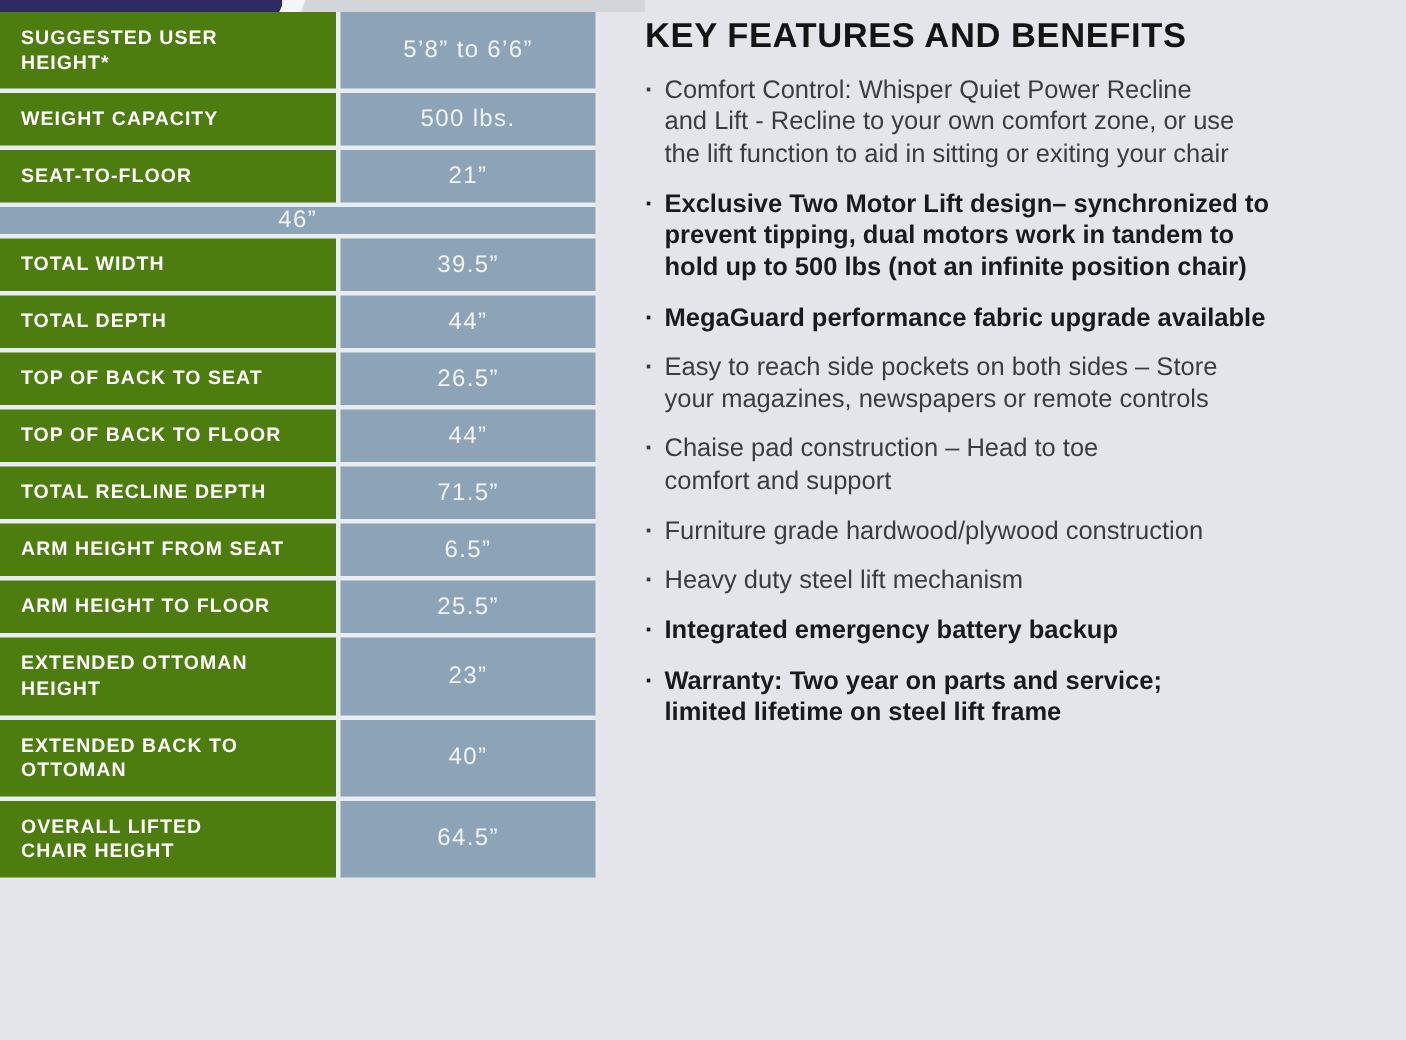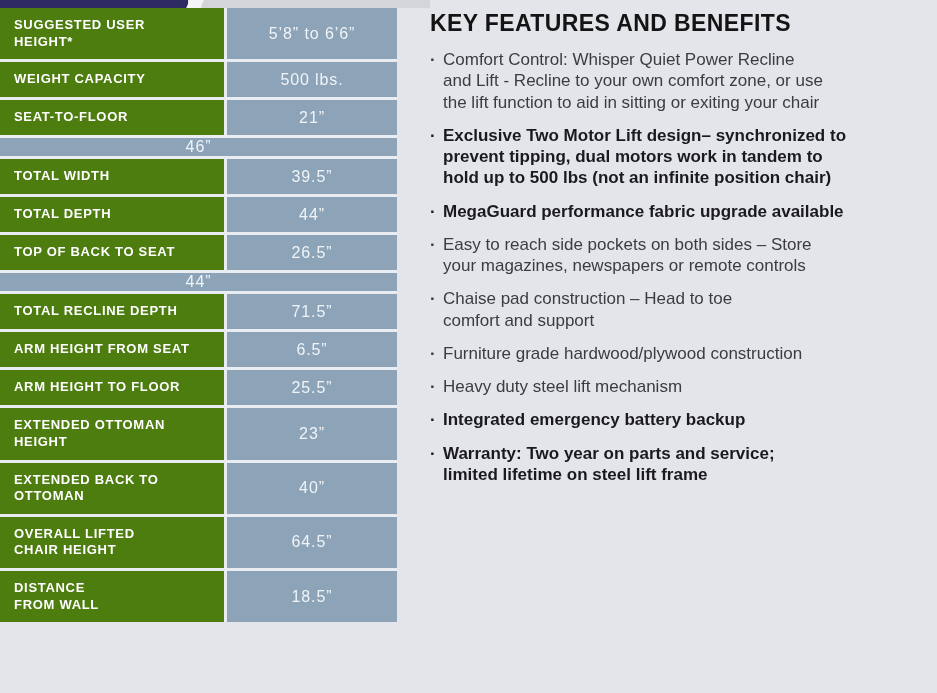--- a/index.html
+++ b/index.html
@@ -125,20 +125,21 @@
     <div class="spec-label">TOTAL DEPTH</div>
     <div class="spec-value">44”</div>
   </div>
 
   <div class="spec-row">
     <div class="spec-label">TOP OF BACK TO SEAT</div>
     <div class="spec-value">26.5”</div>
   </div>
 
   <div class="spec-row">
+    <div class="spec-label">TOP OF BACK TO FLOOR</div>
     <div class="spec-value">44”</div>
   </div>
 
   <div class="spec-row">
     <div class="spec-label">TOTAL RECLINE DEPTH</div>
     <div class="spec-value">71.5”</div>
   </div>
 
   <div class="spec-row">
     <div class="spec-label">ARM HEIGHT FROM SEAT</div>
@@ -161,25 +162,20 @@
 OTTOMAN</div>
     <div class="spec-value">40”</div>
   </div>
 
   <div class="spec-row">
     <div class="spec-label">OVERALL LIFTED
 CHAIR HEIGHT</div>
     <div class="spec-value">64.5”</div>
   </div>
 
-  <div class="spec-row">
-    <div class="spec-label">DISTANCE
-FROM WALL</div>
-    <div class="spec-value">18.5”</div>
-  </div>
 </div>
 
   </div>
 
   <div class="features">
     <div class="features-title">KEY FEATURES AND BENEFITS</div>
     <ul class="features-list" id="features-list">
   <li class="feature-item">
     <span class="dot">·</span>
     <span class="txt">Comfort Control: Whisper Quiet Power Recline

